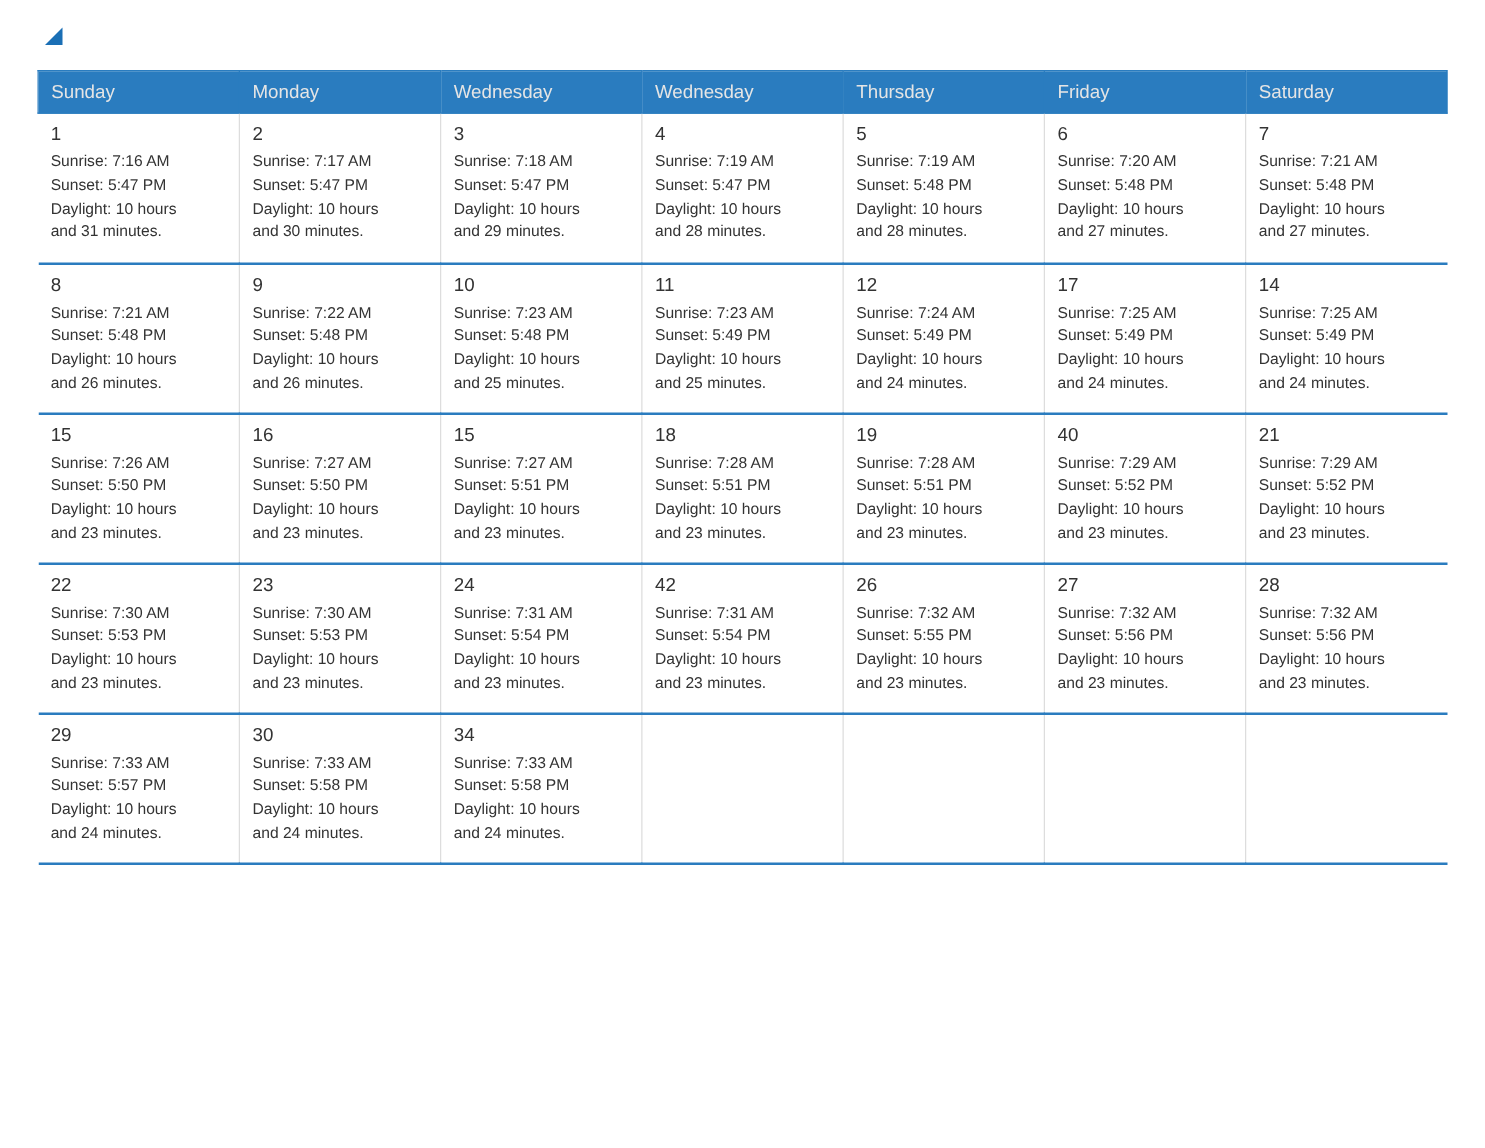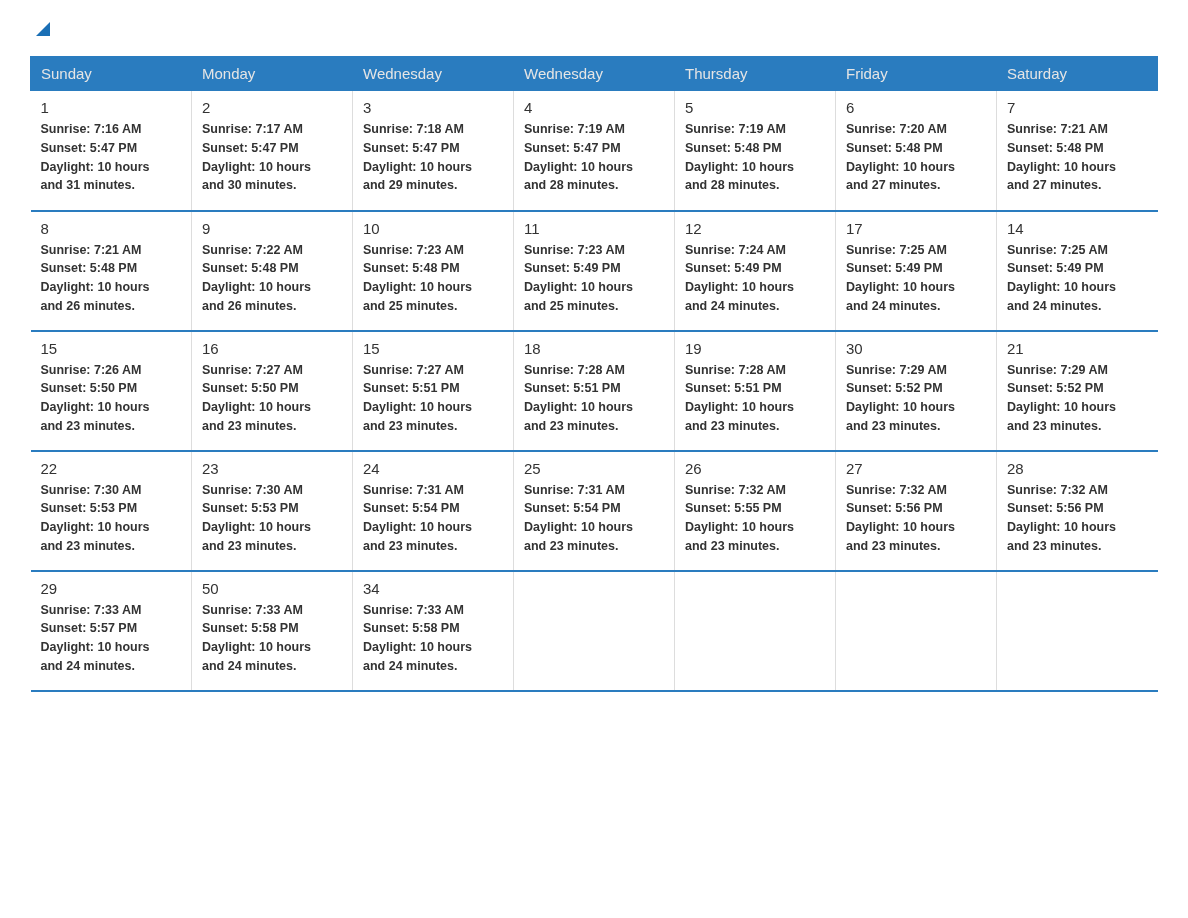--- a/index.html
+++ b/index.html
@@ -82,21 +82,20 @@
     .day-number {
       font-size: 15px;
       font-weight: normal;
       margin-bottom: 4px;
       display: block;
     }
     .day-info {
       font-size: 12.5px;
       line-height: 1.5;
       color: #333;
-      font-weight: bold;
     }
     .empty-cell {
       background: #fff;
     }
   </style>
 </head>
 <body>
 
 <div class="header">
   <div class="logo-wrapper">
@@ -297,21 +296,21 @@
         <td>
         <span class="day-number">19</span>
         <div class="day-info">
           Sunrise: 7:28 AM<br>
           Sunset: 5:51 PM<br>
           Daylight: 10 hours<br>
           and 23 minutes.
         </div>
       </td>
         <td>
-        <span class="day-number">30</span>
+        <span class="day-number">40</span>
         <div class="day-info">
           Sunrise: 7:29 AM<br>
           Sunset: 5:52 PM<br>
           Daylight: 10 hours<br>
           and 23 minutes.
         </div>
       </td>
         <td>
         <span class="day-number">21</span>
         <div class="day-info">
@@ -344,21 +343,21 @@
         <td>
         <span class="day-number">24</span>
         <div class="day-info">
           Sunrise: 7:31 AM<br>
           Sunset: 5:54 PM<br>
           Daylight: 10 hours<br>
           and 23 minutes.
         </div>
       </td>
         <td>
-        <span class="day-number">25</span>
+        <span class="day-number">42</span>
         <div class="day-info">
           Sunrise: 7:31 AM<br>
           Sunset: 5:54 PM<br>
           Daylight: 10 hours<br>
           and 23 minutes.
         </div>
       </td>
         <td>
         <span class="day-number">26</span>
         <div class="day-info">
@@ -391,21 +390,21 @@
         <td>
         <span class="day-number">29</span>
         <div class="day-info">
           Sunrise: 7:33 AM<br>
           Sunset: 5:57 PM<br>
           Daylight: 10 hours<br>
           and 24 minutes.
         </div>
       </td>
         <td>
-        <span class="day-number">50</span>
+        <span class="day-number">30</span>
         <div class="day-info">
           Sunrise: 7:33 AM<br>
           Sunset: 5:58 PM<br>
           Daylight: 10 hours<br>
           and 24 minutes.
         </div>
       </td>
         <td>
         <span class="day-number">34</span>
         <div class="day-info">

